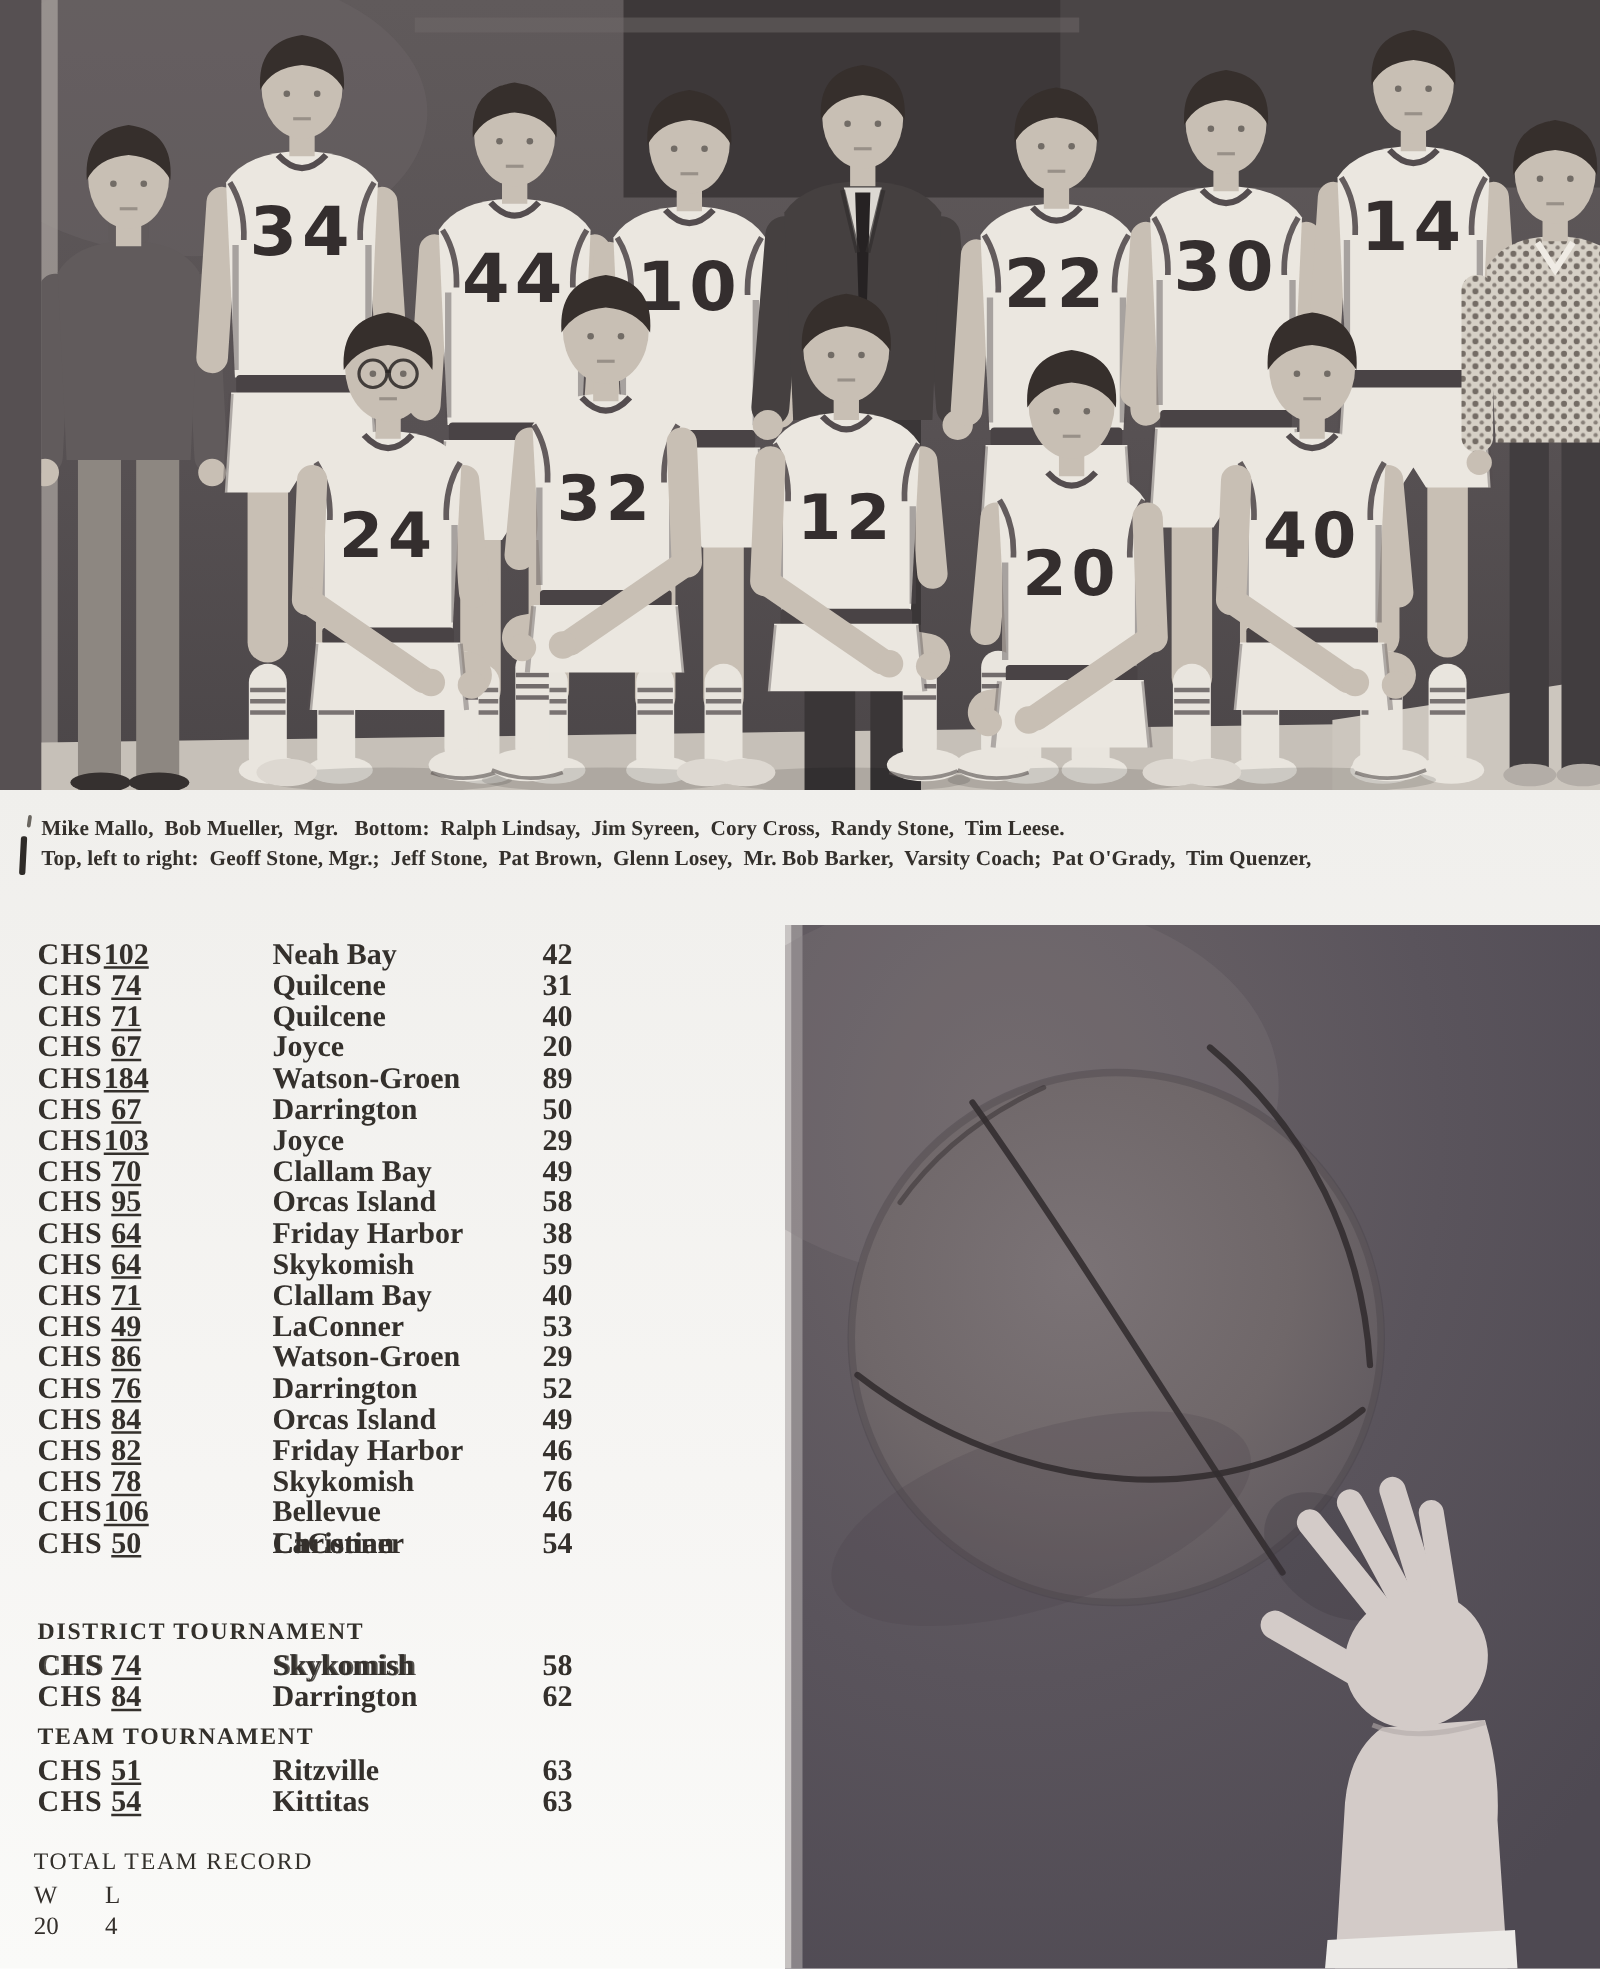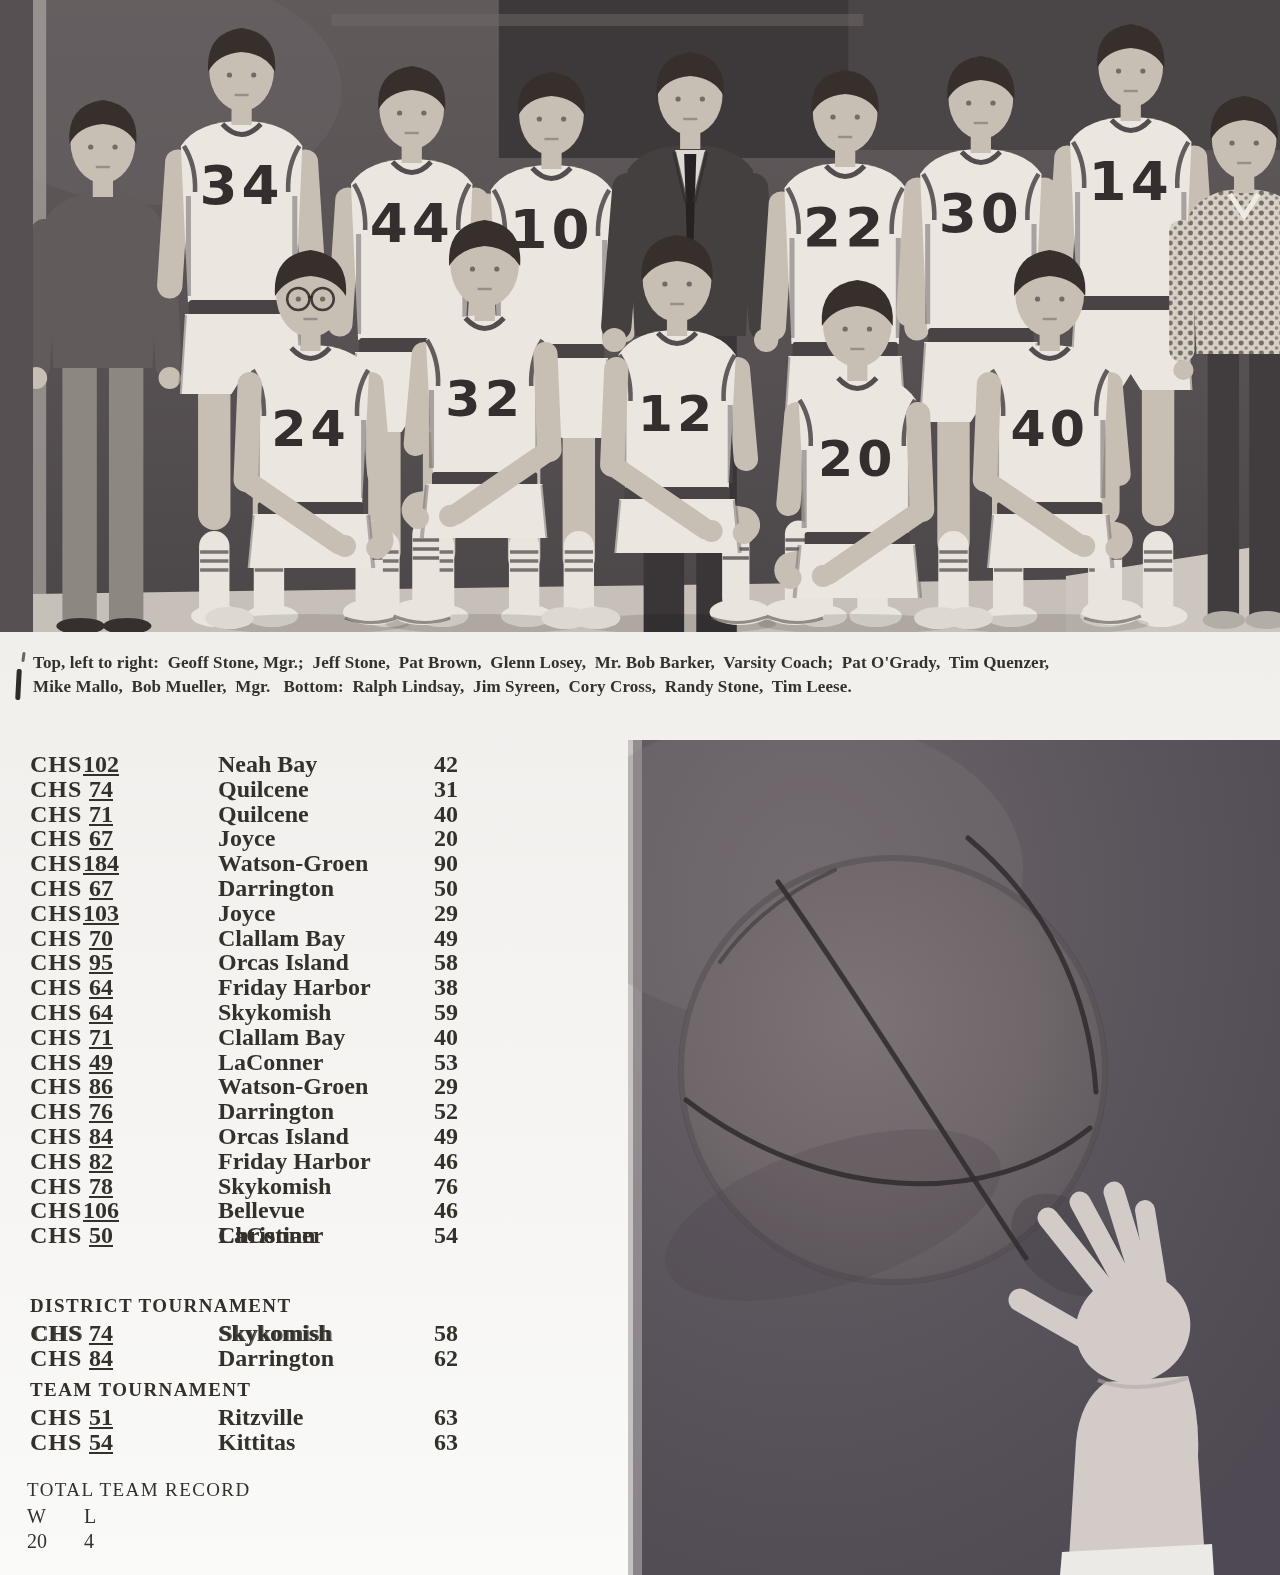--- a/index.html
+++ b/index.html
@@ -490,22 +490,22 @@
           <circle cx="1016" cy="299" r="2.6" fill="#2c2826" opacity="0.55"></circle>
           <line x1="997" y1="319" x2="1011" y2="319" stroke="#2c2826" stroke-width="2.5" opacity="0.3"></line>
         </g>
       </svg>
   </div>
 
   <div class="ink-dot"></div>
   <div class="ink-mark"></div>
 
   <div class="caption">
+    <div>Mike Mallo,  Bob Mueller,  Mgr.   Bottom:  Ralph Lindsay,  Jim Syreen,  Cory Cross,  Randy Stone,  Tim Leese.</div>
     <div>Top, left to right:  Geoff Stone, Mgr.;  Jeff Stone,  Pat Brown,  Glenn Losey,  Mr. Bob Barker,  Varsity Coach;  Pat O'Grady,  Tim Quenzer,</div>
-    <div>Mike Mallo,  Bob Mueller,  Mgr.   Bottom:  Ralph Lindsay,  Jim Syreen,  Cory Cross,  Randy Stone,  Tim Leese.</div>
   </div>
 
   <div class="scores" id="season-rows">
   <div class="game-row">
     <span class="c-team">CHS</span>
     <span class="c-score">102</span>
     <span class="c-gap"></span>
     <span class="c-opp">Neah Bay</span>
     <span class="c-opps">42</span>
   </div>
@@ -532,21 +532,21 @@
     <span class="c-gap"></span>
     <span class="c-opp">Joyce</span>
     <span class="c-opps">20</span>
   </div>
 
   <div class="game-row">
     <span class="c-team">CHS</span>
     <span class="c-score">184</span>
     <span class="c-gap"></span>
     <span class="c-opp">Watson-Groen</span>
-    <span class="c-opps">90</span>
+    <span class="c-opps">89</span>
   </div>
 
   <div class="game-row">
     <span class="c-team">CHS</span>
     <span class="c-score">67</span>
     <span class="c-gap"></span>
     <span class="c-opp">Darrington</span>
     <span class="c-opps">50</span>
   </div>
 

